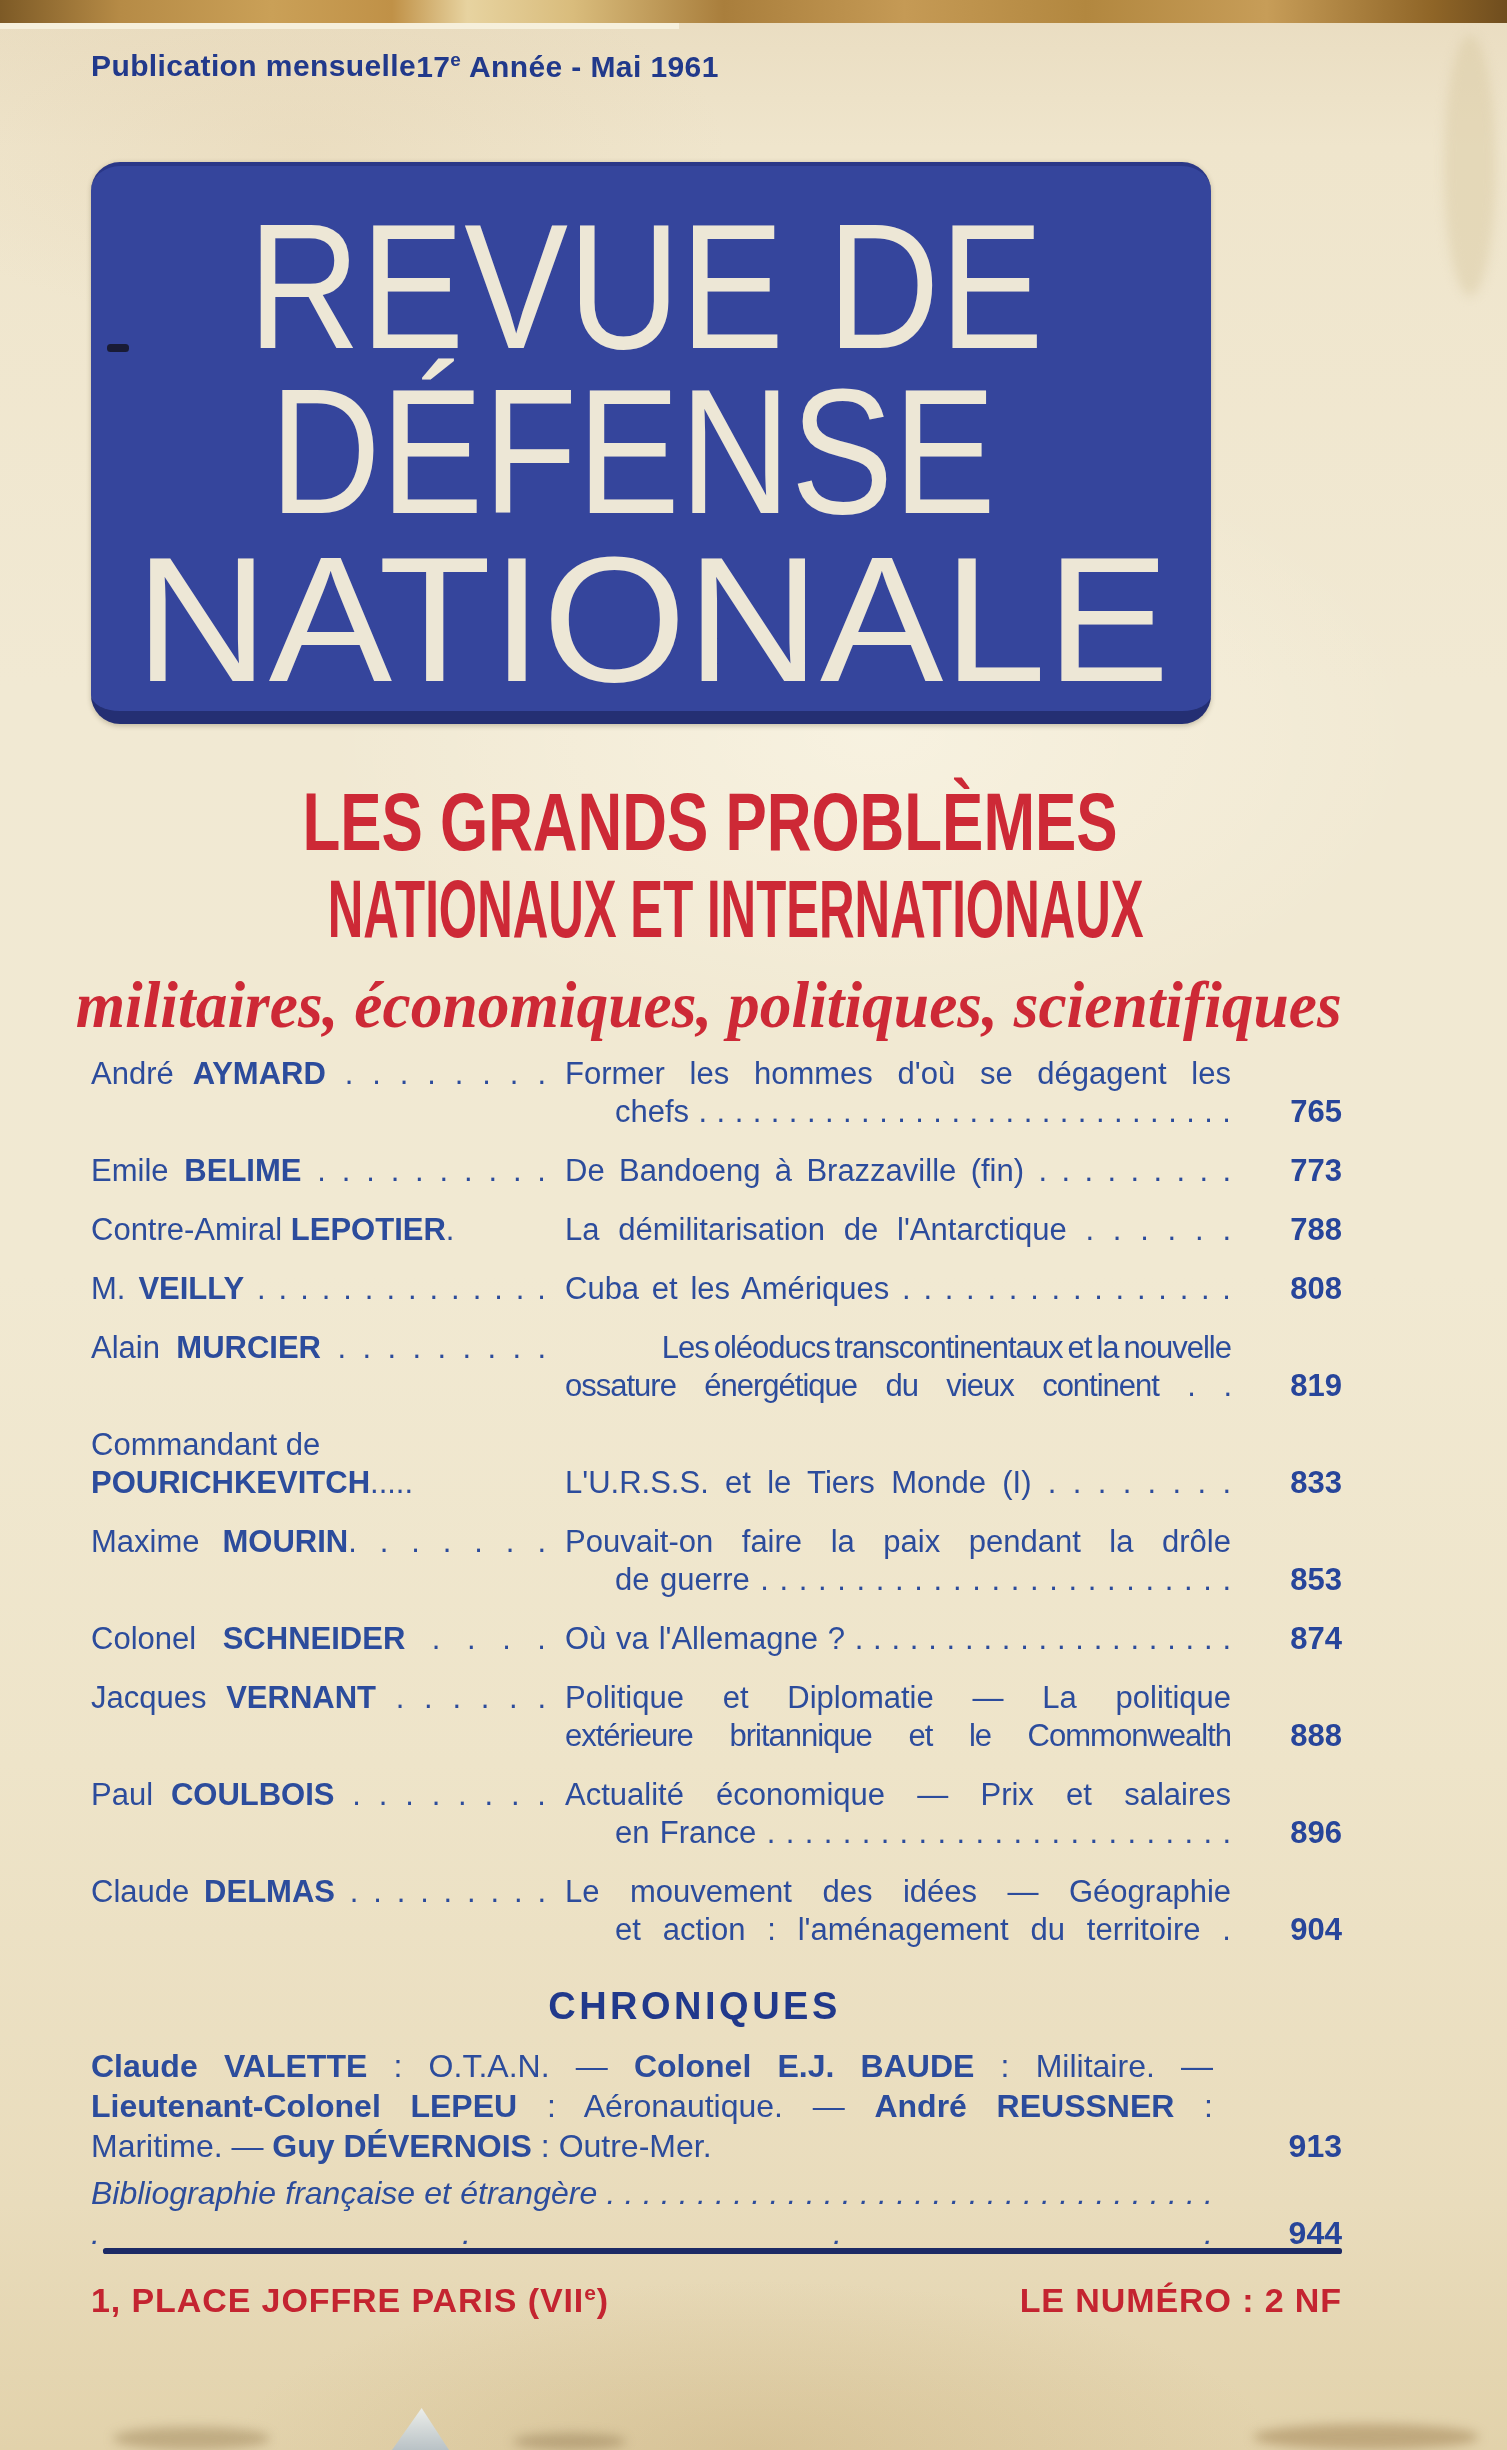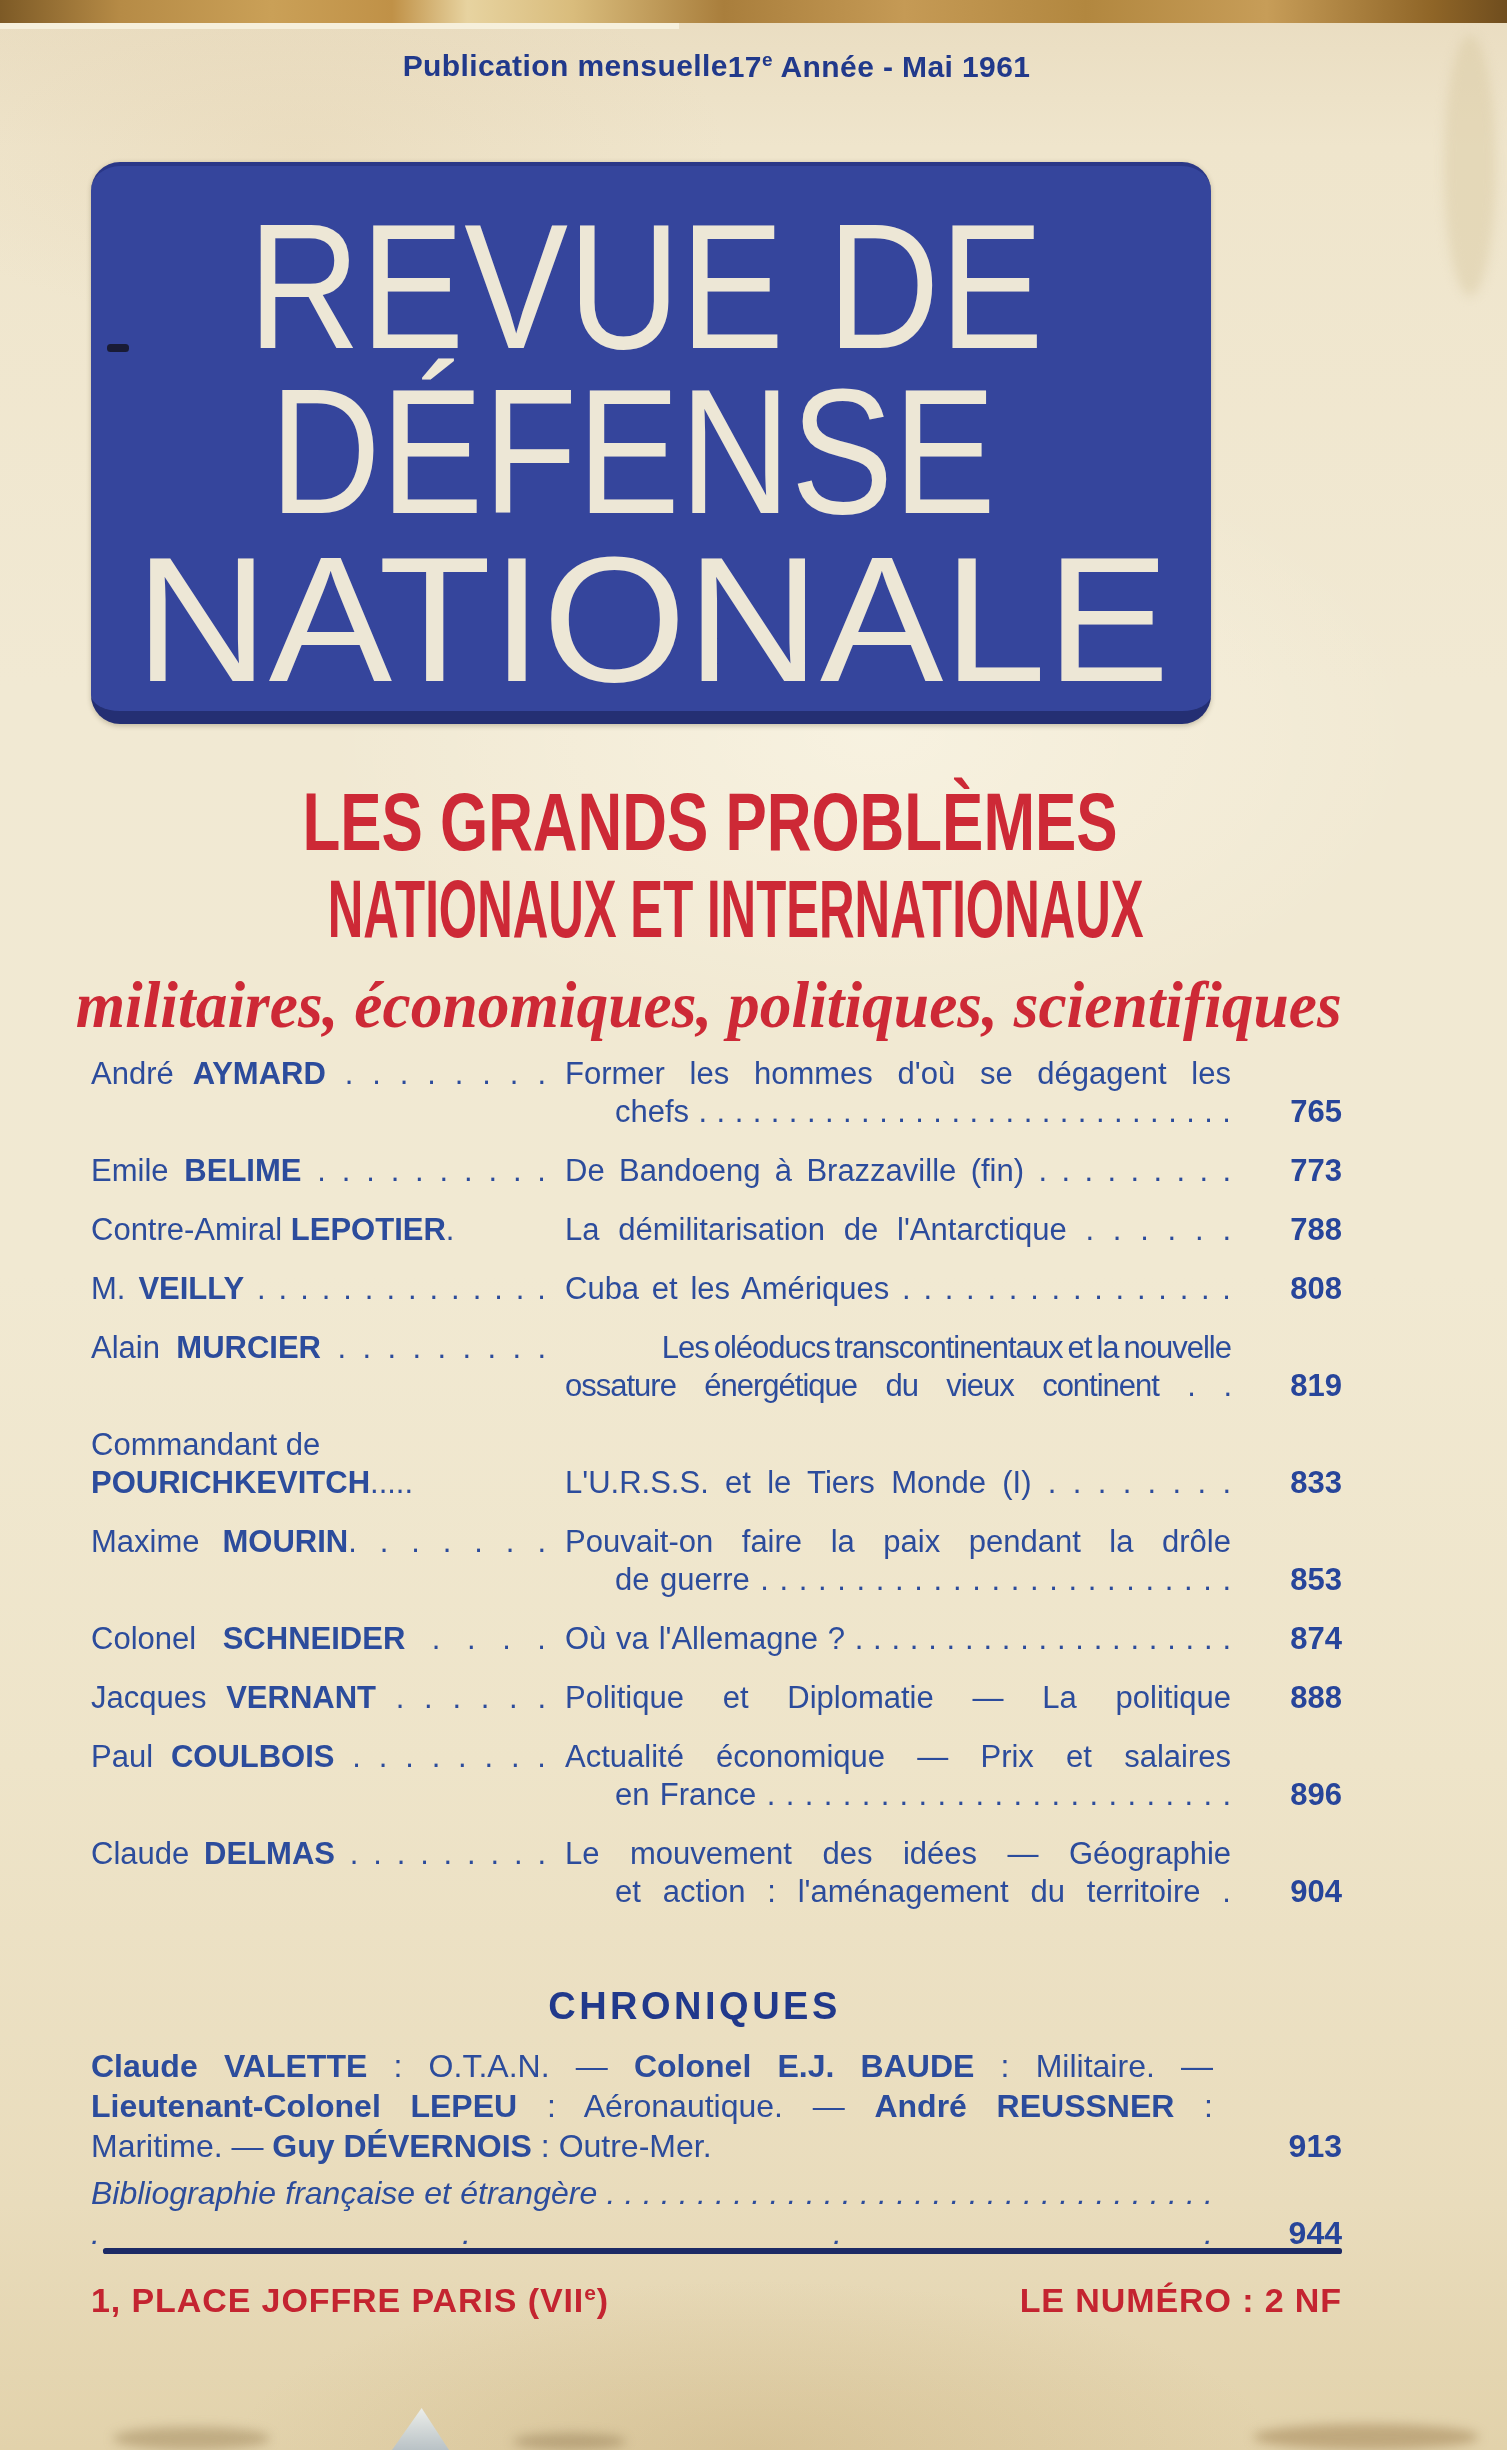--- a/index.html
+++ b/index.html
@@ -13,21 +13,21 @@
       radial-gradient(ellipse 783px 435px at 58% 30%, rgba(255,252,240,.45), rgba(255,252,240,0) 70%),
       radial-gradient(ellipse 609px 261px at 20% 6%, rgba(214,186,140,.18), rgba(214,186,140,0) 70%),
       radial-gradient(ellipse 696px 226px at 50% 100%, rgba(182,150,92,.25), rgba(182,150,92,0) 75%),
       linear-gradient(180deg,#e9dcc0 0%,#efe5cc 6%,#f1e9d3 28%,#f1e9d2 52%,#eee4c9 72%,#e9dcbc 90%,#e2d2ab 100%);
   }
   
   .top-band{position:absolute;left:0;top:0;width:1508px;height:22.6px;
     background:linear-gradient(90deg,#7d5a26 0%,#b68b46 8%,#caa057 18%,#c09147 26%,#e7d3a0 31%,#d9bc7c 38%,#a97e3c 48%,#c59a55 60%,#b2873f 72%,#c79d58 84%,#8f6527 95%,#6f4d1e 100%);}
   .top-band-light{position:absolute;left:0;top:22.6px;width:679px;height:6px;background:rgba(250,245,228,.75);}
   
-  .hdr{position:absolute;left:91px;top:49px;width:1251px;display:flex;justify-content:center;
+  .hdr{position:absolute;left:91px;top:49px;width:1251px;display:flex;justify-content:flex-start;
     font-size:30px;font-weight:700;color:var(--navy,#21398b);letter-spacing:0.4px;}
   .hdr sup{font-size:19px;}
   
   .mast{position:absolute;left:91px;top:162px;width:1120px;height:562px;background:var(--boxblue,#35459c);
     border-top:4.4px solid #2a3787;border-bottom:13px solid #242f73;box-shadow:0 1.7px 5.2px rgba(60,50,20,.25);border-radius:29px;}
   .mast svg{display:block;width:100%;height:100%;}
   .mast text{fill:var(--boxtext,#ede7d6);font-family:"Liberation Sans",sans-serif;font-weight:400;font-size:205px;}
   .mast-dash{position:absolute;left:15.7px;top:178px;width:22.6px;height:7.8px;background:#141423;opacity:.85;border-radius:3.5px;}
   
   .redhead{position:absolute;left:91px;top:777px;width:1251px;height:174px;}
@@ -166,20 +166,21 @@
       <div class="ttl">
           <div class="jl">Où va l'Allemagne ? . . . . . . . . . . . . . . . . . . . . .</div>
         </div>
       <div class="pg">874</div>
     </div>
 
     <div class="row">
       <div class="auth jl"><span>Jacques </span><span class="nm">VERNANT</span><span> . . . . . .</span></div>
       <div class="ttl">
         <div class="jl"><span class="b">Politique et Diplomatie</span><span> — La politique</span></div>
+        <div class="jl tight">extérieure britannique et le Commonwealth</div>
       </div>
       <div class="pg">888</div>
     </div>
 
     <div class="row">
       <div class="auth jl"><span>Paul </span><span class="nm">COULBOIS</span><span> . . . . . . . .</span></div>
       <div class="ttl">
         <div class="jl"><span class="b">Actualité économique</span><span> — Prix et salaires</span></div>
         <div class="jl indent">en France . . . . . . . . . . . . . . . . . . . . . . . . .</div>
       </div>

